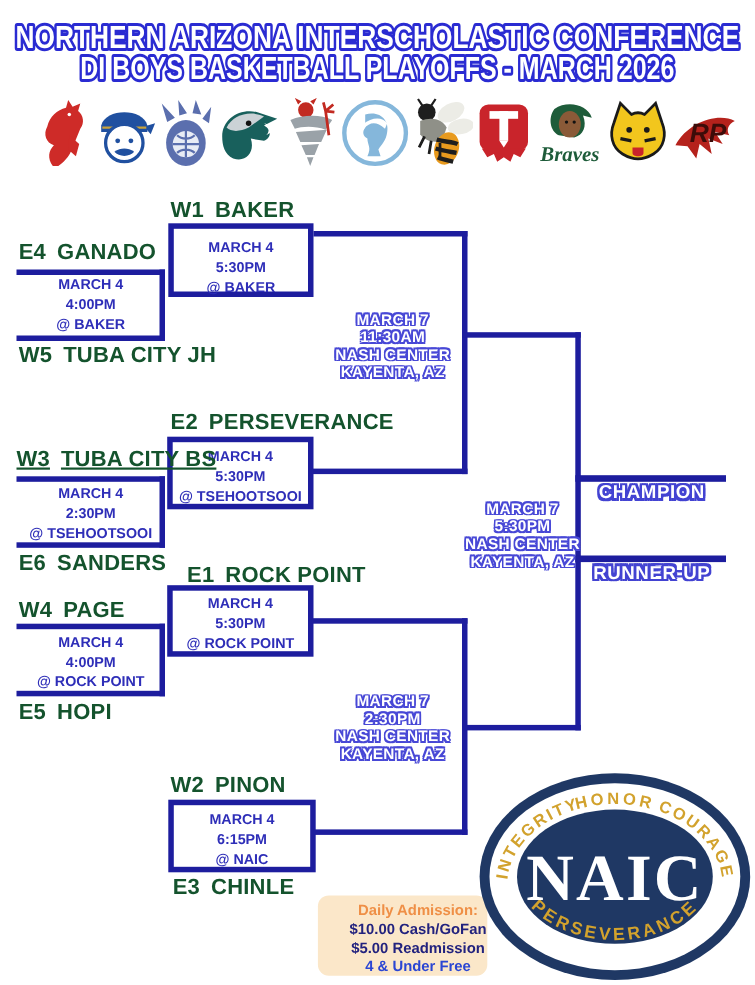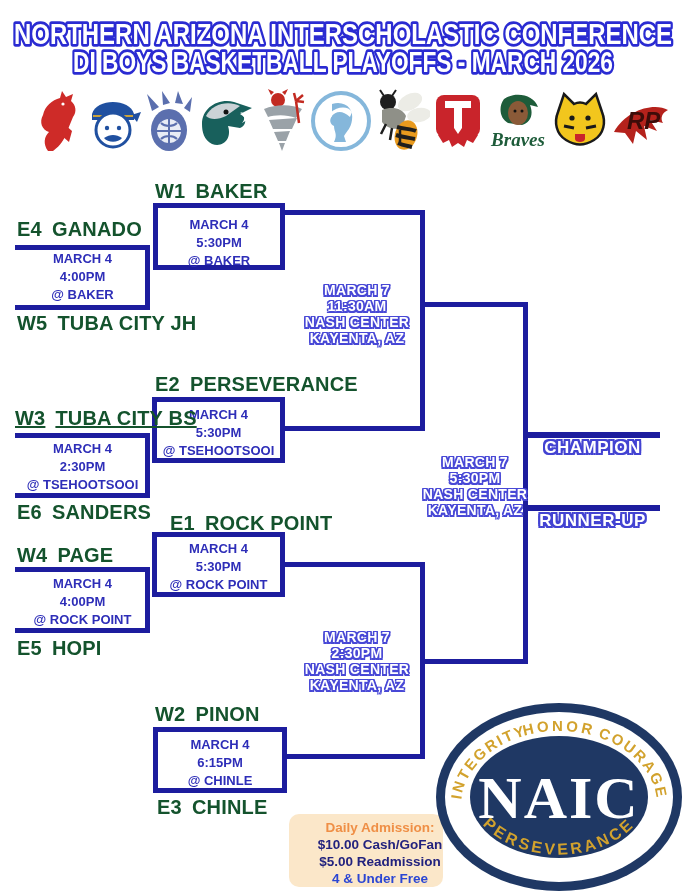--- a/index.html
+++ b/index.html
@@ -191,21 +191,21 @@
     <span class="seed">E5</span><span>HOPI</span>
   </div>
 
   <div class="team" style="left:155px;top:704px;">
     <span class="seed">W2</span><span>PINON</span>
   </div>
   <div class="gbox" style="left:153px;top:727px;width:134px;height:66px;"></div>
   <div class="sched" style="left:153px;top:736px;width:134px;">
     <div>MARCH 4</div>
     <div>6:15PM</div>
-    <div>@ CHINLE</div>
+    <div>@ NAIC</div>
   </div>
   <div class="team" style="left:157px;top:797px;">
     <span class="seed">E3</span><span>CHINLE</span>
   </div>
 
   <div class="hl" style="left:285px;top:210px;width:140px;height:5px;"></div>
   <div class="hl" style="left:283px;top:426px;width:142px;height:5px;"></div>
   <div class="vl" style="left:420px;top:210px;width:5px;height:221px;"></div>
   <div class="hl" style="left:420px;top:302px;width:108px;height:5px;"></div>
   <div class="hl" style="left:283px;top:562px;width:142px;height:5px;"></div>

